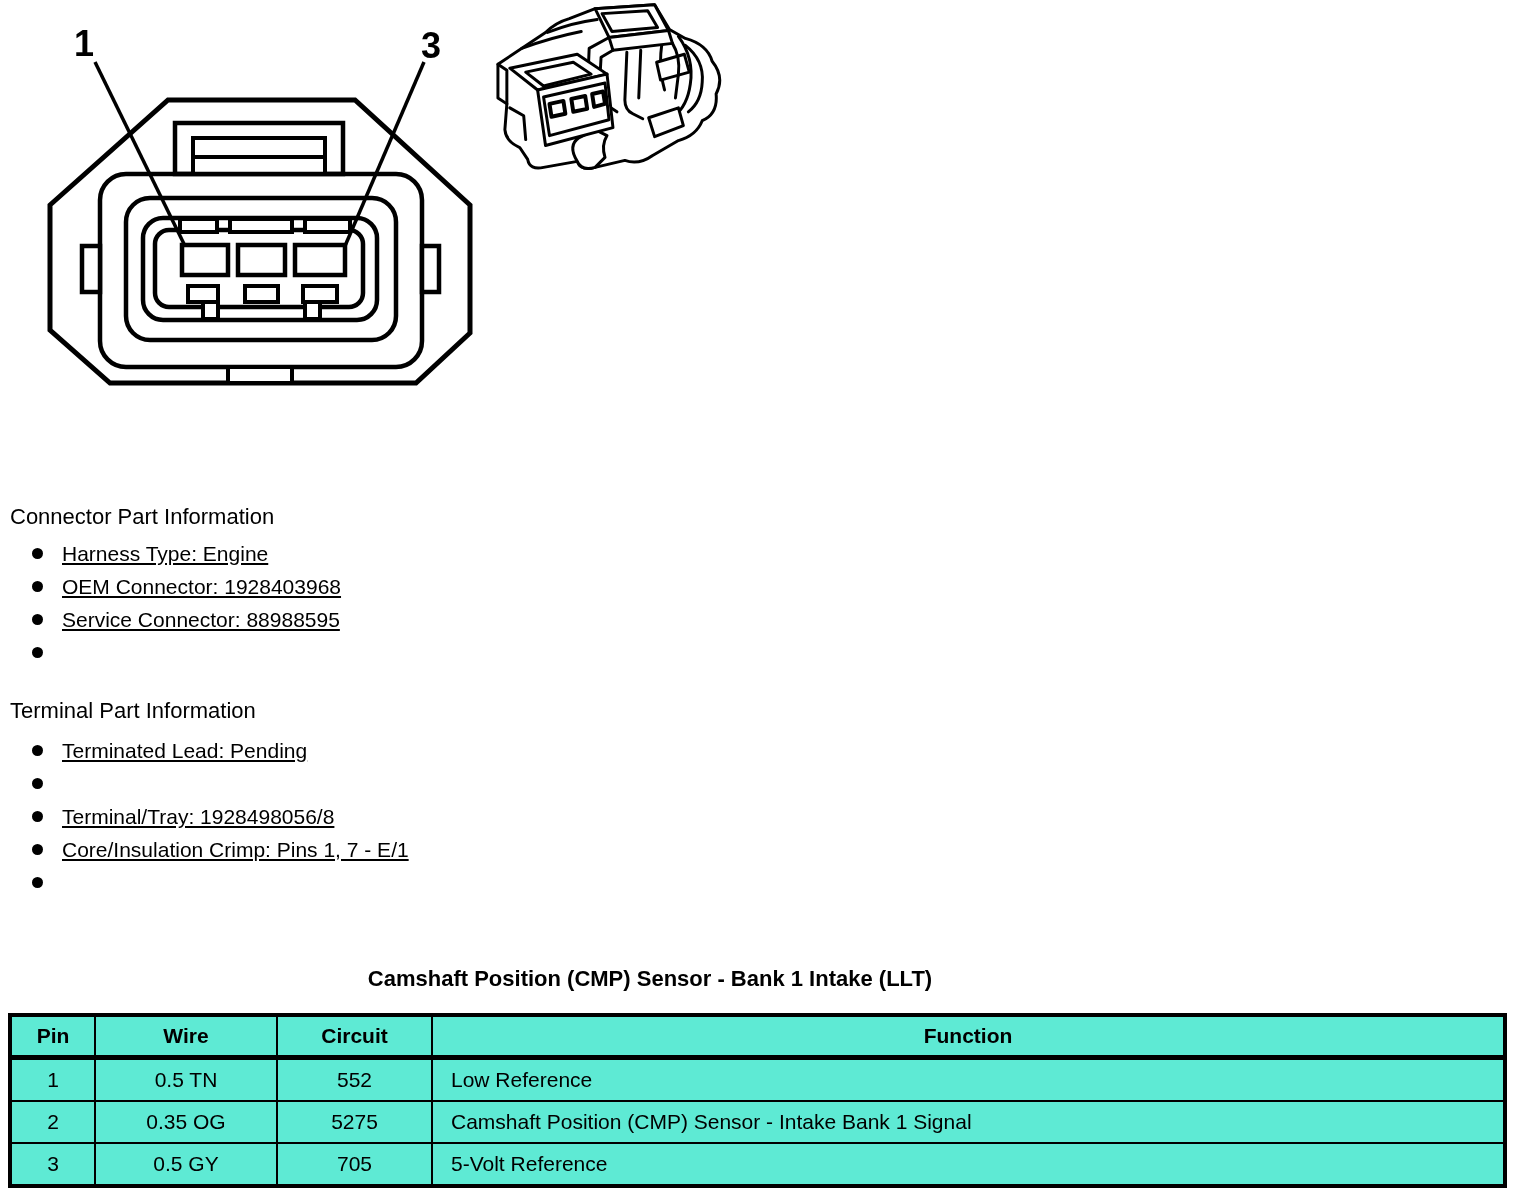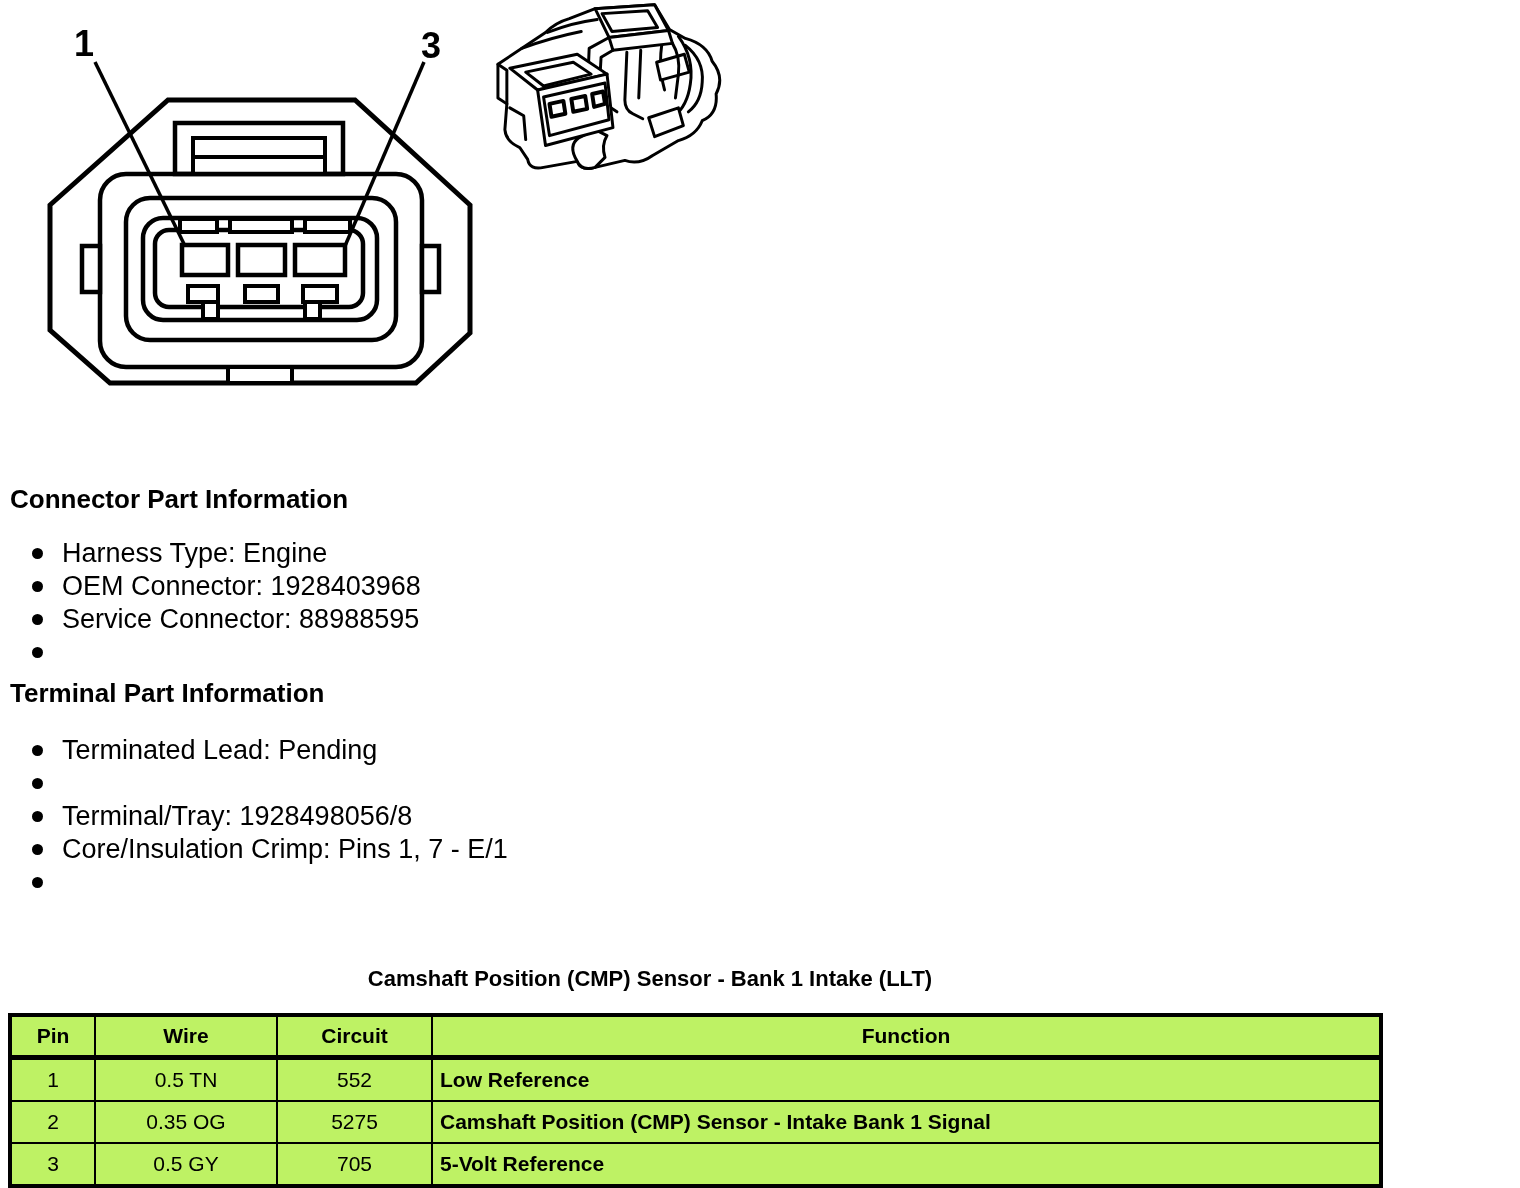--- a/index.html
+++ b/index.html
@@ -4,38 +4,38 @@
 <style>
   html,body{margin:0;padding:0;}
   body{
     width:1520px;height:1188px;
     background:#ffffff;color:#000;
     font-family:"Liberation Sans",sans-serif;
     position:relative;overflow:hidden;
   }
   .abs{position:absolute;}
   .callout{font-size:36px;font-weight:bold;line-height:1;}
-  .sec-heading{font-size:26px;font-weight:bold;line-height:1;}
+  .sec-heading{font-size:22px;font-weight:normal;line-height:1;margin-top:20px;}
   .bullet-row{display:flex;align-items:center;height:33px;}
   .dot{width:11px;height:11px;border-radius:50%;background:#000;margin:0 19px 0 32px;flex:none;}
-  .bullet-text{font-size:27px;white-space:nowrap;}
+  .bullet-text{font-size:21px;white-space:nowrap;text-decoration:underline;}
   .table-title{width:1300px;text-align:center;font-size:22px;font-weight:bold;line-height:1;}
   table#conn-table{
     border-collapse:collapse;table-layout:fixed;
-    width:1375px;background:#bef264;
+    width:1499px;background:#5eead4;
     border:4px solid #000;
   }
   #conn-table th,#conn-table td{
     border:2px solid #000;
     font-size:21px;height:40px;padding:0;
     text-align:center;vertical-align:middle;
     overflow:hidden;white-space:nowrap;
   }
   #conn-table thead th{border-bottom:5px solid #000;font-weight:bold;height:38px;}
-  #conn-table td.fn{text-align:left;padding-left:7px;font-weight:bold;}
+  #conn-table td.fn{text-align:left;padding-left:18px;}
   svg{display:block;}
 </style>
 </head>
 <body>
 
 <svg class="abs" style="left:0;top:0" width="520" height="420" viewBox="0 0 520 420">
   <g fill="#fff" stroke="#000" stroke-linejoin="miter">
 
     <polygon points="168,100 355,100 470,205 470,333 416,383 110,383 50,330 50,205" stroke-width="5"></polygon>
 

